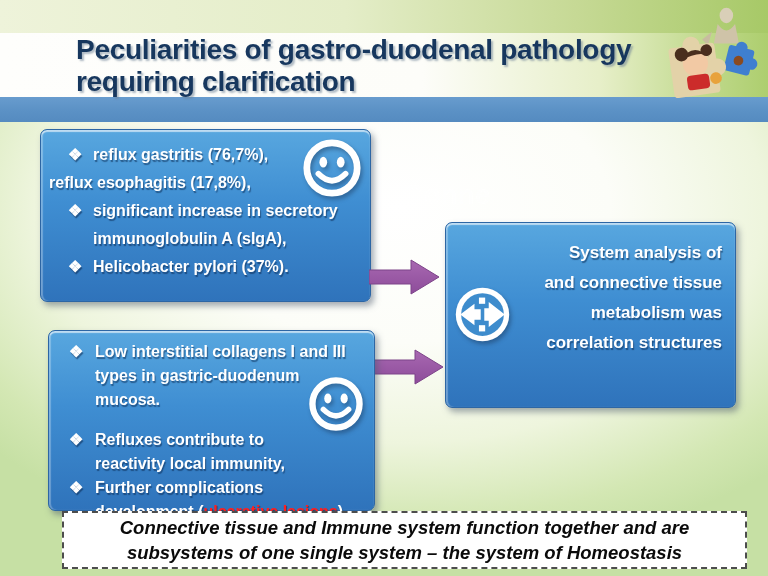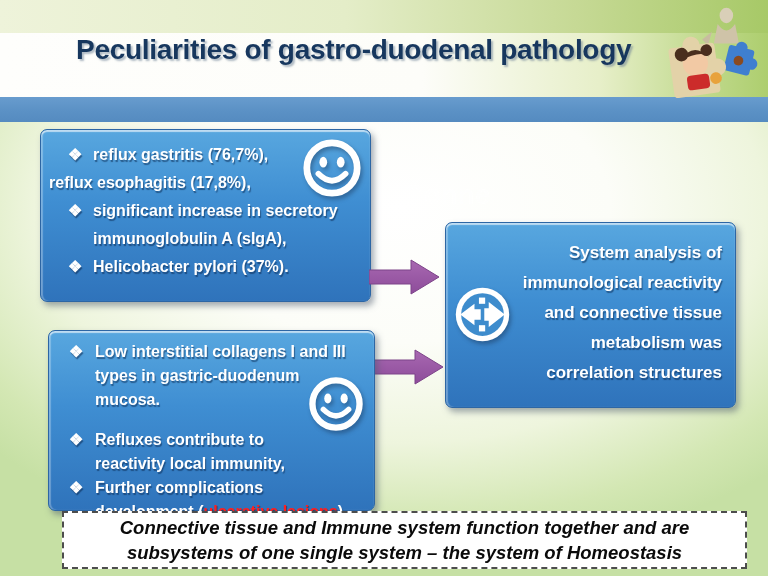--- a/index.html
+++ b/index.html
@@ -74,20 +74,21 @@
 <body>
 
 <div class="slide">
 
   <div class="band-top"></div>
   <div class="band-title"></div>
   <div class="band-blue"></div>
 
   <div class="title">
     <div>Peculiarities of gastro-duodenal pathology</div>
+    <div>requiring clarification</div>
   </div>
 
   <svg class="puzzle" viewBox="0 0 120 110">
     <ellipse cx="79" cy="13" rx="7" ry="8" fill="#d9cfb8"></ellipse>
     <path d="M70 22 q9 13 18 0 l4 20 h-26 z" fill="#cfc3a8"></path>
     <path d="M64 30 l-10 8 6 6 z" fill="#c8bca0"></path>
     <g transform="rotate(14 92 62)">
       <rect x="78" y="46" width="27" height="27" rx="3" fill="#3f7fd0"></rect>
       <circle cx="105" cy="60" r="6" fill="#3f7fd0"></circle>
       <circle cx="91" cy="46" r="6" fill="#3f7fd0"></circle>
@@ -151,21 +152,20 @@
         <linearGradient id="pg2" x1="0" y1="0" x2="0" y2="1">
       <stop offset="0" stop-color="#a868b1"></stop>
           <stop offset="1" stop-color="#8d4c9a"></stop>
     </linearGradient>
       </defs>
     <polygon points="0,12 42,12 42,2 70,19 42,36 42,26 0,26" fill="url(#pg2)" stroke="#7d4489" stroke-width="1"></polygon>
   </svg>
 
   <div class="bluebox box3">
     <div>System analysis of</div>
-    <div>immunological reactivity</div>
     <div>and connective tissue</div>
     <div>metabolism was</div>
     <div>correlation structures</div>
     <svg class="swapico icon-shadow" viewBox="0 0 64 64">
       <circle cx="32" cy="32" r="30" fill="#ffffff"></circle>
       <circle cx="32" cy="32" r="24" fill="#3e8ccd"></circle>
       <polygon points="7,32 23,20 23,26 30,26 30,38 23,38 23,44" fill="#ffffff"></polygon>
       <polygon points="57,32 39,18 39,25 34,25 34,39 39,39 39,46" fill="#ffffff"></polygon>
       <rect x="28" y="13" width="7" height="7" fill="#ffffff"></rect>
       <rect x="28" y="44" width="7" height="7" fill="#ffffff"></rect>

